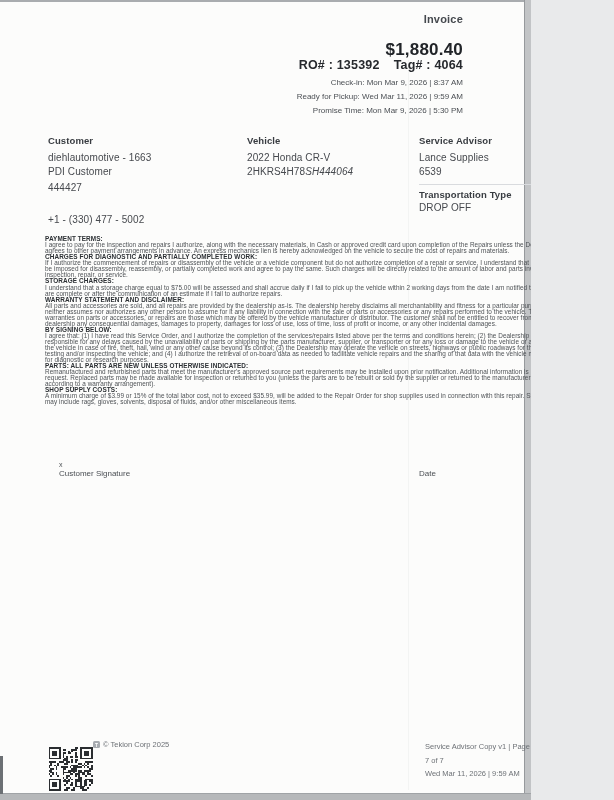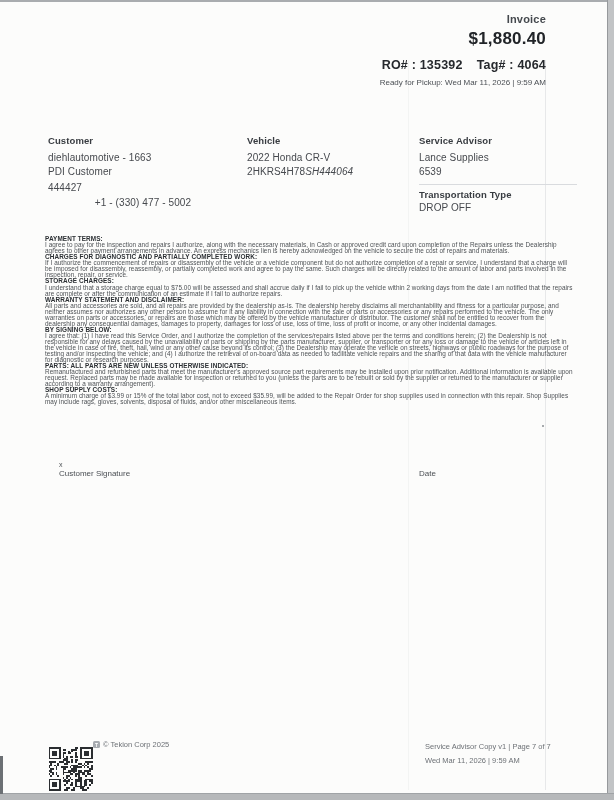--- a/index.html
+++ b/index.html
@@ -3,53 +3,53 @@
 <meta charset="utf-8">
 <style>
   html,body{margin:0;padding:0;}
   body{
     width:614px;height:800px;
     background:#e9eaeb;
     font-family:"Liberation Sans", sans-serif;
     overflow:hidden;
   }
   .scan{
-    position:relative;width:614px;height:800px;
+    position:relative;width:531px;height:800px;
     background:#fcfcfb;
     overflow:hidden;
   }
   
   .edge-top{position:absolute;left:0;top:0;width:614px;height:2px;background:#a9acaf;}
   .edge-right{position:absolute;right:0;top:0;width:6px;height:800px;background:#c2c4c6;border-left:1px solid #96999c;}
   .edge-bottom{position:absolute;left:0;bottom:0;width:614px;height:6px;background:#b6b8ba;border-top:1px solid #a0a3a6;}
   .edge-left-corner{position:absolute;left:0;top:756px;width:3px;height:38px;background:#6c7074;}
   .crease{position:absolute;top:60px;width:1px;height:730px;background:#ced0d3;opacity:.45;}
   .crease.c1{left:545px;}
   .crease.c2{left:408px;opacity:.18;}
   .speck{position:absolute;left:542px;top:425px;width:2px;height:2px;background:#8b8f93;border-radius:50%;}
 
   
   .inv-block{position:absolute;right:68px;top:13px;text-align:right;color:#43474c;}
   .inv-label{font-size:11px;font-weight:bold;color:#45494e;letter-spacing:.2px;}
-  .inv-amount{font-size:17px;font-weight:bold;color:#212428;margin-top:4px;letter-spacing:.2px;}
+  .inv-amount{font-size:17px;font-weight:bold;color:#212428;margin-top:15px;letter-spacing:.2px;}
   .ro-line{position:absolute;right:68px;top:58px;font-size:12.5px;font-weight:bold;color:#26292d;letter-spacing:.2px;}
   .ro-line .gap{display:inline-block;width:14px;}
   .sched{position:absolute;right:68px;top:76px;text-align:right;font-size:8px;color:#4b4f54;line-height:13.8px;}
 
   
   .col{position:absolute;top:135px;}
   .col-h{font-size:9.5px;font-weight:bold;color:#383c41;letter-spacing:.1px;}
   .col-v{font-size:10px;color:#46494e;letter-spacing:.1px;}
   .customer-col{left:48px;width:190px;}
   .vehicle-col{left:247px;width:160px;}
   .advisor-col{left:419px;width:158px;}
   .v-name{margin-top:6px;}
   .v-type{margin-top:2.5px;}
   .v-id{margin-top:5.5px;}
-  .v-phone{margin-top:4px;text-align:center;}
+  .v-phone{margin-top:21px;}
   .vin-suffix{font-style:italic;}
   .divider{border:none;border-top:1px solid #d9dbde;margin:7px 0 0 0;width:158px;}
   .trans-h{margin-top:4px;}
 
   
   .terms{position:absolute;left:45px;top:236px;width:531px;}
   .t-head{font-size:6.4px;font-weight:bold;color:#2b2f33;line-height:6.2px;letter-spacing:.1px;}
   .t-body{font-size:6.4px;color:#4e5256;line-height:6px;letter-spacing:.05px;}
 
   
@@ -79,21 +79,23 @@
   <div class="inv-block">
     <div class="inv-label">Invoice</div>
     <div class="inv-amount">$1,880.40</div>
   </div>
 
   <div class="ro-line">
     <span>RO# : 135392</span><span class="gap"></span><span>Tag# : 4064</span>
   </div>
 
   <div class="sched">
+    <div>Check-in: Mon Mar 9, 2026 | 8:37 AM</div>
     <div>Ready for Pickup: Wed Mar 11, 2026 | 9:59 AM</div>
+    <div>Promise Time: Mon Mar 9, 2026 | 5:30 PM</div>
   </div>
 
   <div class="col customer-col">
     <div class="col-h">Customer</div>
     <div class="col-v v-name">diehlautomotive - 1663</div>
     <div class="col-v v-type">PDI Customer</div>
     <div class="col-v v-id">444427</div>
     <div class="col-v v-phone">+1 - (330) 477 - 5002</div>
   </div>
 

